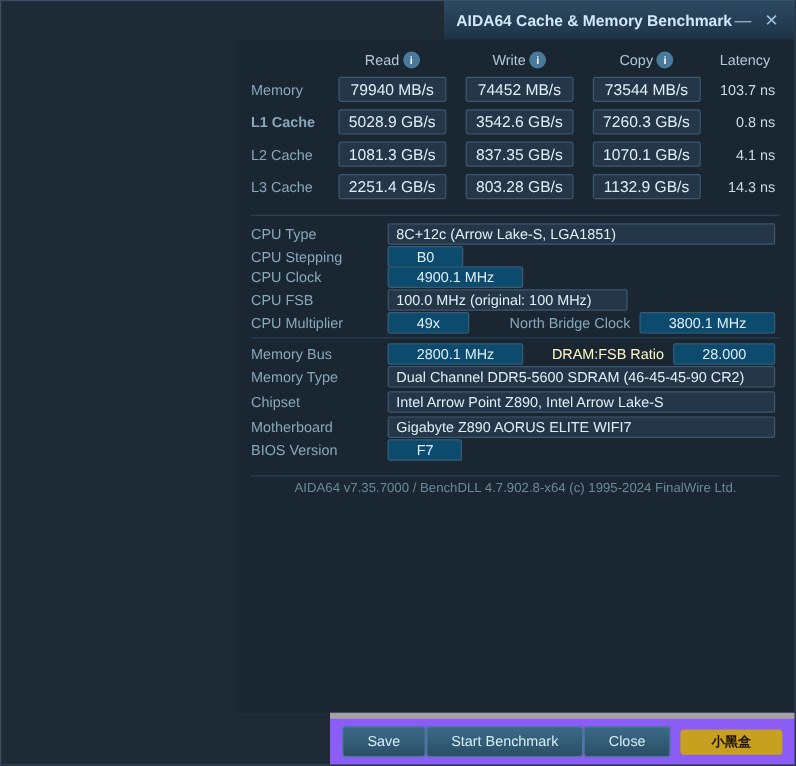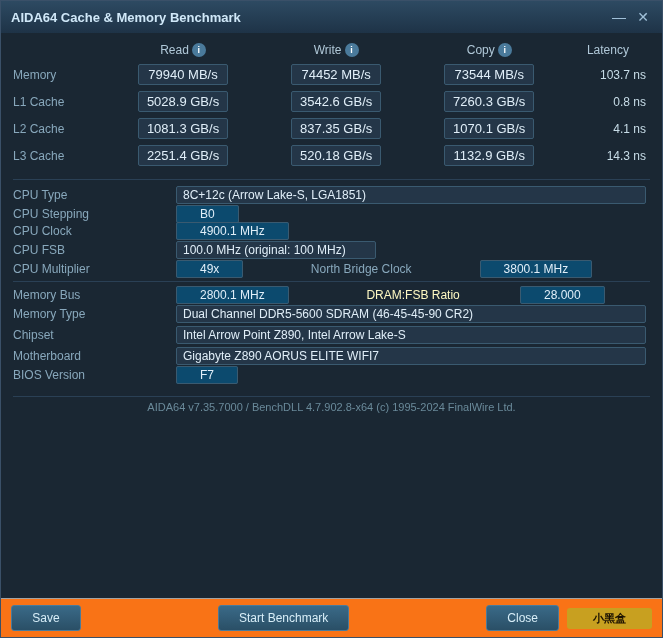--- a/index.html
+++ b/index.html
@@ -13,20 +13,21 @@
       height: 638px;
       overflow: hidden;
     }
     .window {
       width: 663px;
       height: 638px;
       background: #1e2a35;
       border: 1px solid #3a5068;
       display: flex;
       flex-direction: column;
+      align-items: flex-end;
     }
     .title-bar {
       background: linear-gradient(to bottom, #2d4a62, #1e3347);
       padding: 6px 10px;
       display: flex;
       align-items: center;
       justify-content: space-between;
       min-height: 32px;
     }
     .title-text {
@@ -171,22 +172,22 @@
       text-align: center;
       color: #6a8a9a;
       font-size: 11px;
       padding: 4px 0 3px 0;
       border-top: 1px solid #2a4055;
       margin-top: 13px;
     }
 
     
     .bottom-bar {
-      background: #f97316;
-      border-top: 1px solid #a3a3a3;
+      background: #8b5cf6;
+      border-top: 5px solid #a3a3a3;
       padding: 6px 10px;
       display: flex;
       align-items: center;
       justify-content: space-between;
     }
     .btn {
       background: linear-gradient(to bottom, #3a6a88, #2a4f66);
       border: 1px solid #4a7a9a;
       border-radius: 3px;
       color: #d8eef8;
@@ -259,37 +260,37 @@
       </thead>
       <tbody id="bench-tbody">
       <tr>
       <td style="color:#88a8bc;">Memory</td>
       <td style="text-align:center;"><span class="value-box">79940 MB/s</span></td>
       <td style="text-align:center;"><span class="value-box">74452 MB/s</span></td>
       <td style="text-align:center;"><span class="value-box">73544 MB/s</span></td>
       <td class="latency-val">103.7 ns</td>
     </tr>
           <tr>
-      <td style="color:#88a8bc;">L1 Cache</td>
+      <td style="color:#88a8bc;font-weight:bold;">L1 Cache</td>
       <td style="text-align:center;"><span class="value-box">5028.9 GB/s</span></td>
       <td style="text-align:center;"><span class="value-box">3542.6 GB/s</span></td>
       <td style="text-align:center;"><span class="value-box">7260.3 GB/s</span></td>
       <td class="latency-val">0.8 ns</td>
     </tr>
           <tr>
       <td style="color:#88a8bc;">L2 Cache</td>
       <td style="text-align:center;"><span class="value-box">1081.3 GB/s</span></td>
       <td style="text-align:center;"><span class="value-box">837.35 GB/s</span></td>
       <td style="text-align:center;"><span class="value-box">1070.1 GB/s</span></td>
       <td class="latency-val">4.1 ns</td>
     </tr>
           <tr>
       <td style="color:#88a8bc;">L3 Cache</td>
       <td style="text-align:center;"><span class="value-box">2251.4 GB/s</span></td>
-      <td style="text-align:center;"><span class="value-box">520.18 GB/s</span></td>
+      <td style="text-align:center;"><span class="value-box">803.28 GB/s</span></td>
       <td style="text-align:center;"><span class="value-box">1132.9 GB/s</span></td>
       <td class="latency-val">14.3 ns</td>
     </tr>
         </tbody>
     </table>
 
     <hr class="divider">
 
     <table class="info-grid">
       <tbody>

